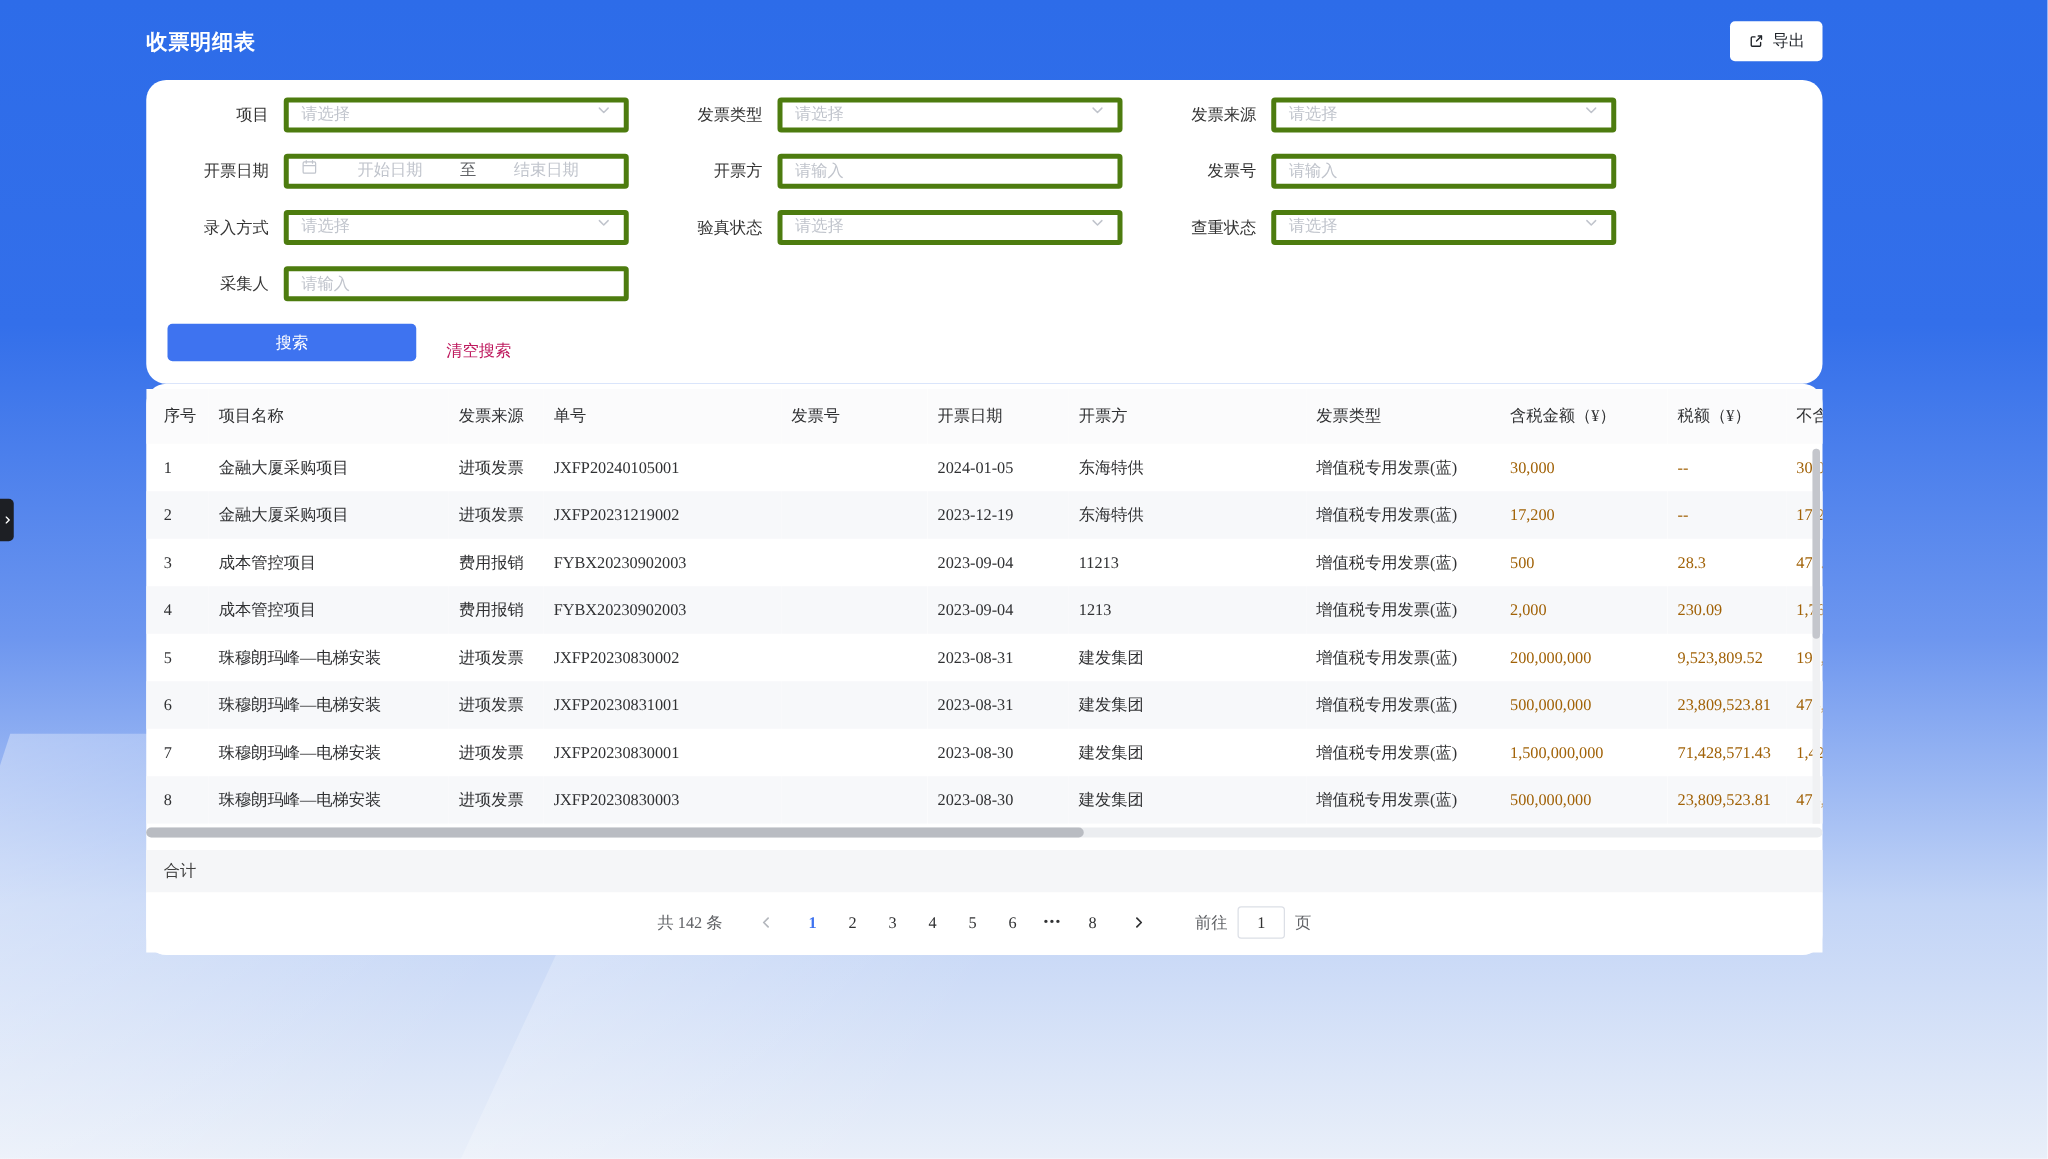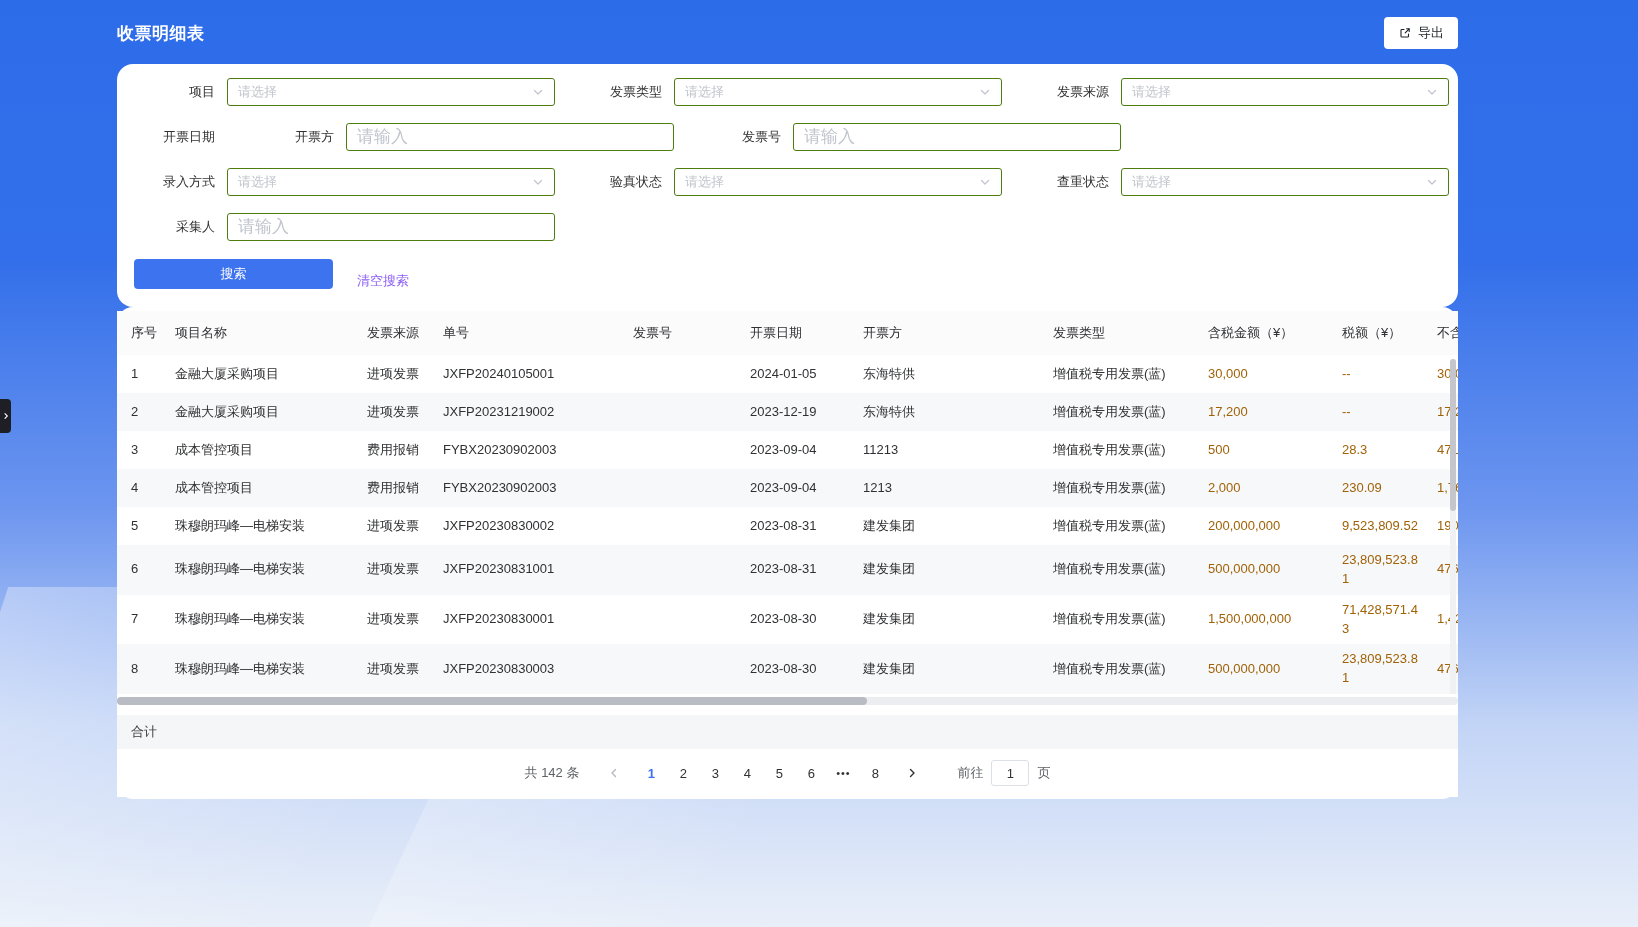--- a/index.html
+++ b/index.html
@@ -13,36 +13,36 @@
   background:linear-gradient(115deg,rgba(255,255,255,.35),rgba(255,255,255,0) 60%);
   transform:skewX(-18deg);pointer-events:none;}
 .bg-decor2{position:absolute;bottom:-40px;left:420px;width:520px;height:300px;
   background:linear-gradient(100deg,rgba(255,255,255,.25),rgba(255,255,255,0) 65%);
   transform:skewX(-25deg);pointer-events:none;}
 .page{position:absolute;left:117px;top:0;width:1341px;}
 .topbar{display:flex;align-items:center;justify-content:space-between;height:64px;padding-top:2px;}
 .page-title{color:#fff;font-size:17px;font-weight:700;letter-spacing:.5px;}
 .export-btn{display:flex;align-items:center;gap:6px;background:#fff;border:none;border-radius:4px;height:32px;padding:0 14px;font-size:13px;color:#1f2329;cursor:pointer;font-family:inherit;}
 .export-btn .eicon{display:flex;}
-.card{background:#fff;border-radius:16px;}
+.card{background:#fff;border-radius:16px;font-family:Liberation Serif, serif;}
 .filter-card{padding:14px 0 17px 0;}
 .filter-row{display:flex;margin-bottom:17px;}
 .filter-item{display:flex;align-items:center;margin-right:9px;}
 .filter-label{width:98px;text-align:right;font-size:13px;color:#333;margin-right:12px;flex:none;}
-.control{position:relative;width:328px;height:28px;border:1px solid #4d7c0f;border-radius:3px;background:#fff;display:flex;align-items:center;padding:0 10px;font-size:13px;}
+.control{position:relative;width:276px;height:28px;border:4px solid #4d7c0f;border-radius:3px;background:#fff;display:flex;padding:0 10px;font-size:13px;}
 .control .ph{color:#c0c4cc;flex:1;white-space:nowrap;overflow:hidden;}
-.control input{border:none;outline:none;width:100%;font-size:17px;font-family:inherit;color:#7f1d1d;background:transparent;}
+.control input{border:none;outline:none;width:100%;font-size:13px;font-family:inherit;color:#7f1d1d;background:transparent;}
 .control input::placeholder{color:#c0c4cc;}
 .chev{flex:none;margin-left:6px;display:flex;}
 .daterange .sep{color:#606266;margin:0 4px;flex:none;}
 .daterange .dinput{flex:1;text-align:center;color:#c0c4cc;white-space:nowrap;overflow:hidden;cursor:text;}
 .cal{flex:none;margin-right:6px;display:flex;}
 .filter-actions{display:flex;align-items:center;margin-top:16px;padding-left:17px;}
 .search-btn{width:199px;height:30px;background:#3e73f0;color:#fff;border:none;border-radius:4px;font-size:13px;cursor:pointer;font-family:inherit;}
-.clear-link{margin-left:24px;color:#8b5cf6;font-size:13px;text-decoration:none;cursor:pointer;margin-top:14px;}
+.clear-link{margin-left:24px;color:#be185d;font-size:13px;text-decoration:none;cursor:pointer;margin-top:14px;}
 .table-card{padding-top:4px;position:relative;padding-bottom:2px;}
 .table-viewport{position:relative;width:1341px;overflow:hidden;}
 table{border-collapse:collapse;table-layout:fixed;width:1472px;}
 th,td{text-align:left;padding:6px 8px;font-size:13px;font-weight:400;vertical-align:middle;white-space:nowrap;overflow:hidden;}
 th{height:44px;color:#303133;font-weight:500;background:#fbfbfc;}
 td{height:38px;line-height:1.45;}
 tbody tr:nth-child(even){background:#f7f8fa;}
 td.first,th.first{padding-left:14px;}
 td.amount{color:#a16207;}
 td.wrap{white-space:normal;word-break:break-all;}
@@ -119,20 +119,32 @@
                 <svg width="12" height="12" viewBox="0 0 12 12" fill="none">
                   <path d="M2.5 4.5L6 8L9.5 4.5" stroke="#c0c4cc" stroke-width="1.2" stroke-linecap="round" stroke-linejoin="round"></path>
                 </svg>
               </span>
             </div>
           </div>
         </div>
         <div class="filter-row">
           <div class="filter-item">
             <label class="filter-label">开票日期</label>
+            <div class="control daterange">
+              <span class="cal">
+                <svg width="13" height="13" viewBox="0 0 13 13" fill="none">
+                  <rect x="1.5" y="2.5" width="10" height="9" rx="1" stroke="#c0c4cc"></rect>
+                  <path d="M1.5 5.5H11.5" stroke="#c0c4cc"></path>
+                  <path d="M4 1.5V3.5M9 1.5V3.5" stroke="#c0c4cc" stroke-linecap="round"></path>
+                </svg>
+              </span>
+              <span class="dinput">开始日期</span>
+              <span class="sep">至</span>
+              <span class="dinput">结束日期</span>
+            </div>
           </div>
           <div class="filter-item">
             <label class="filter-label">开票方</label>
             <div class="control">
               <input placeholder="请输入" style="">
             </div>
           </div>
           <div class="filter-item">
             <label class="filter-label">发票号</label>
             <div class="control">

